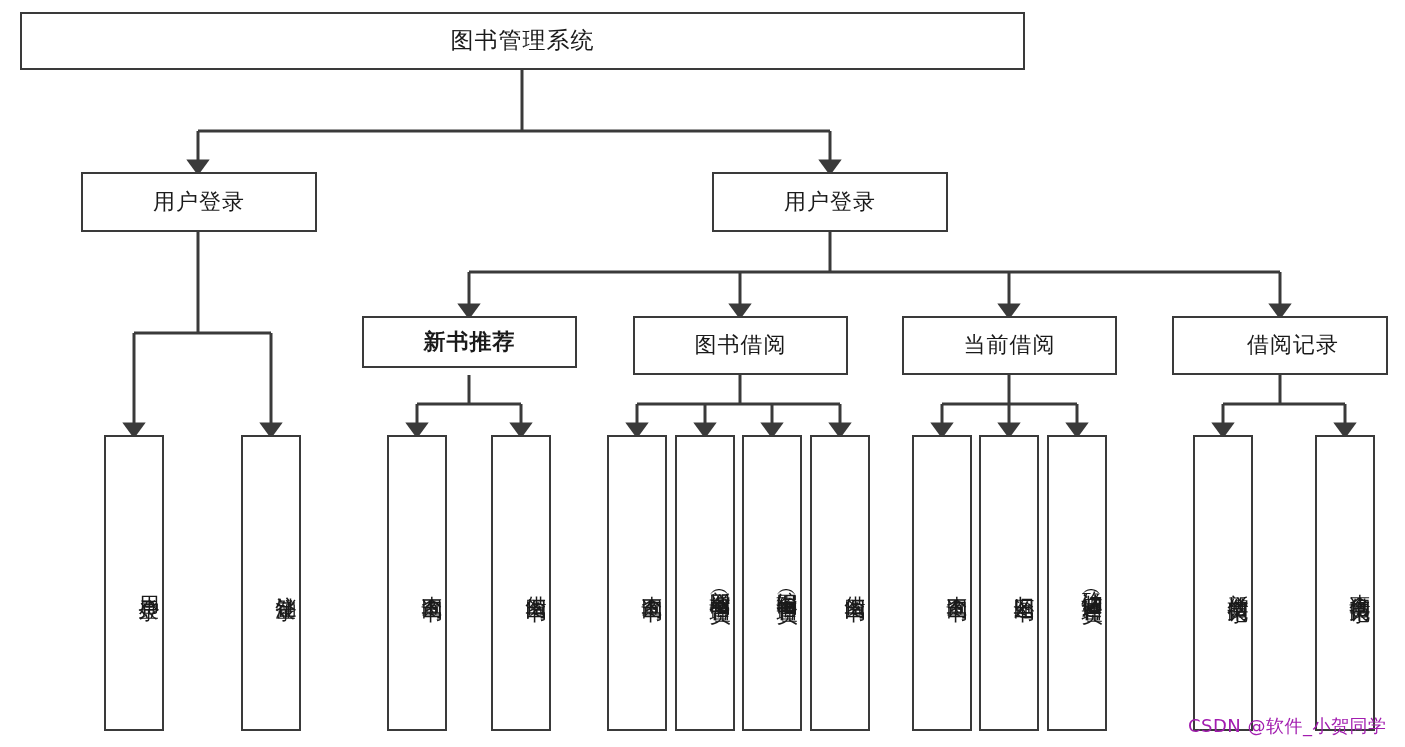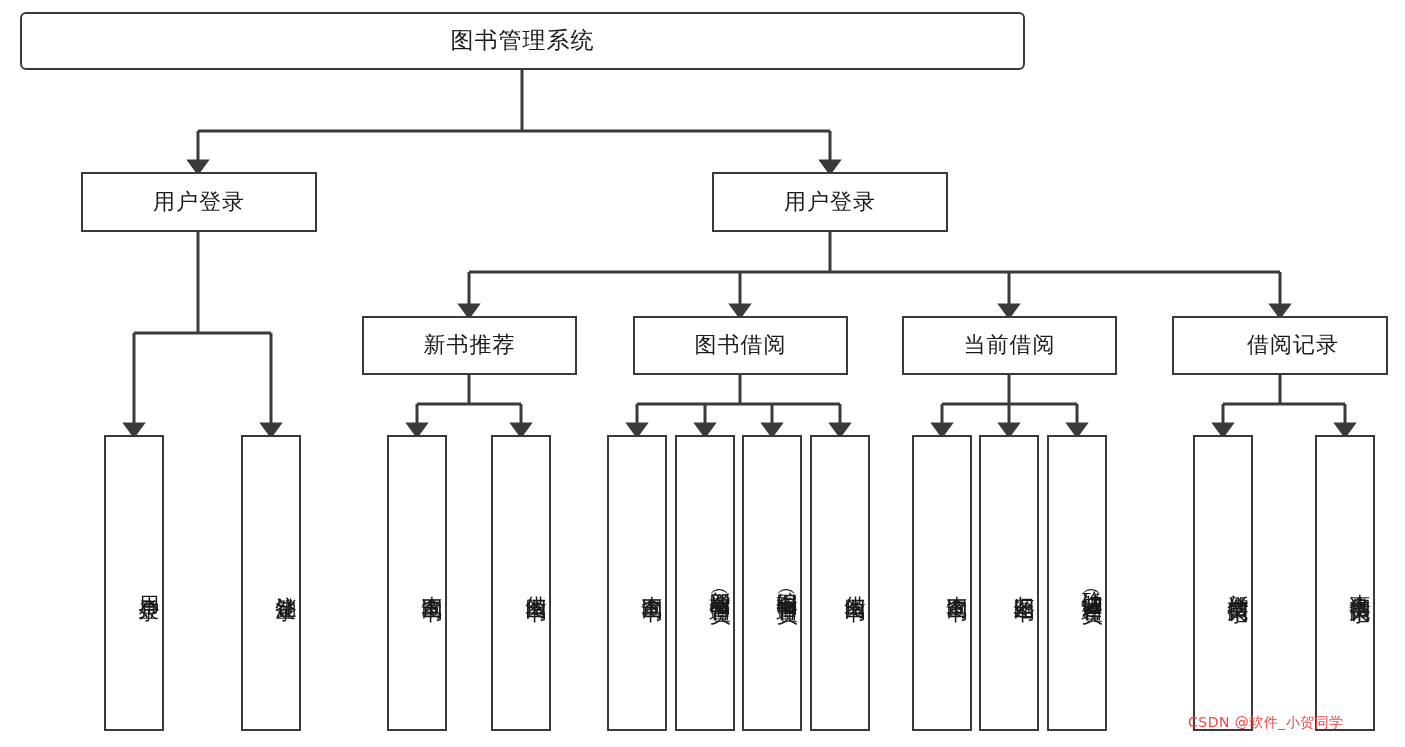--- a/index.html
+++ b/index.html
@@ -47,28 +47,27 @@
     font-size: 21px;
     line-height: 1.25;
     letter-spacing: 2px;
     padding: 10px 0;
     align-items: flex-start;
     justify-content: center;
     text-align: left;
   }
   .node-title {
     font-size: 23px;
-    border-radius: 6px;
   }
   .watermark {
     position: absolute;
     left: 1188px;
     top: 714px;
-    font-size: 14px;
-    color: #ef4444;
+    font-size: 18px;
+    color: #a21caf;
     white-space: nowrap;
     z-index: 5;
     letter-spacing: 0.5px;
   }
 </style>
 </head>
 <body>
 
 <div id="diagram-root">
 
@@ -120,21 +119,21 @@
       <path d="M1223,404 L1223,429" marker-end="url(#arrowhead)"></path>
       <path d="M1345,404 L1345,429" marker-end="url(#arrowhead)"></path>
     </g>
   </svg>
 
   <div class="node node-h node-title" style="left:20px; top:12px; width:1005px; height:58px;">图书管理系统</div>
 
   <div class="node node-h" style="left:81px; top:172px; width:236px; height:60px;">用户登录</div>
   <div class="node node-h" style="left:712px; top:172px; width:236px; height:60px;">用户登录</div>
 
-  <div class="node node-h" style="left:362px; top:316px; width:215px; height:59px;">新书推荐</div>
+  <div class="node node-h" style="left:362px; top:316px; width:215px; height:52px;font-weight:bold;">新书推荐</div>
   <div class="node node-h" style="left:902px; top:316px; width:215px; height:59px;">当前借阅</div>
   <div class="node node-h" style="left:633px; top:316px; width:215px; height:59px;">图书借阅</div>
   <div class="node node-h" style="left:1172px; top:316px; width:216px; height:59px;padding-left:26px;">借阅记录</div>
 
   <div class="node node-v" style="left:104px; top:435px; width:60px; height:296px;">用户登录</div>
   <div class="node node-v" style="left:241px; top:435px; width:60px; height:296px;">注销登录</div>
 
   <div class="node node-v" style="left:387px; top:435px; width:60px; height:296px;">查询图书</div>
   <div class="node node-v" style="left:491px; top:435px; width:60px; height:296px;">借阅图书</div>
 

